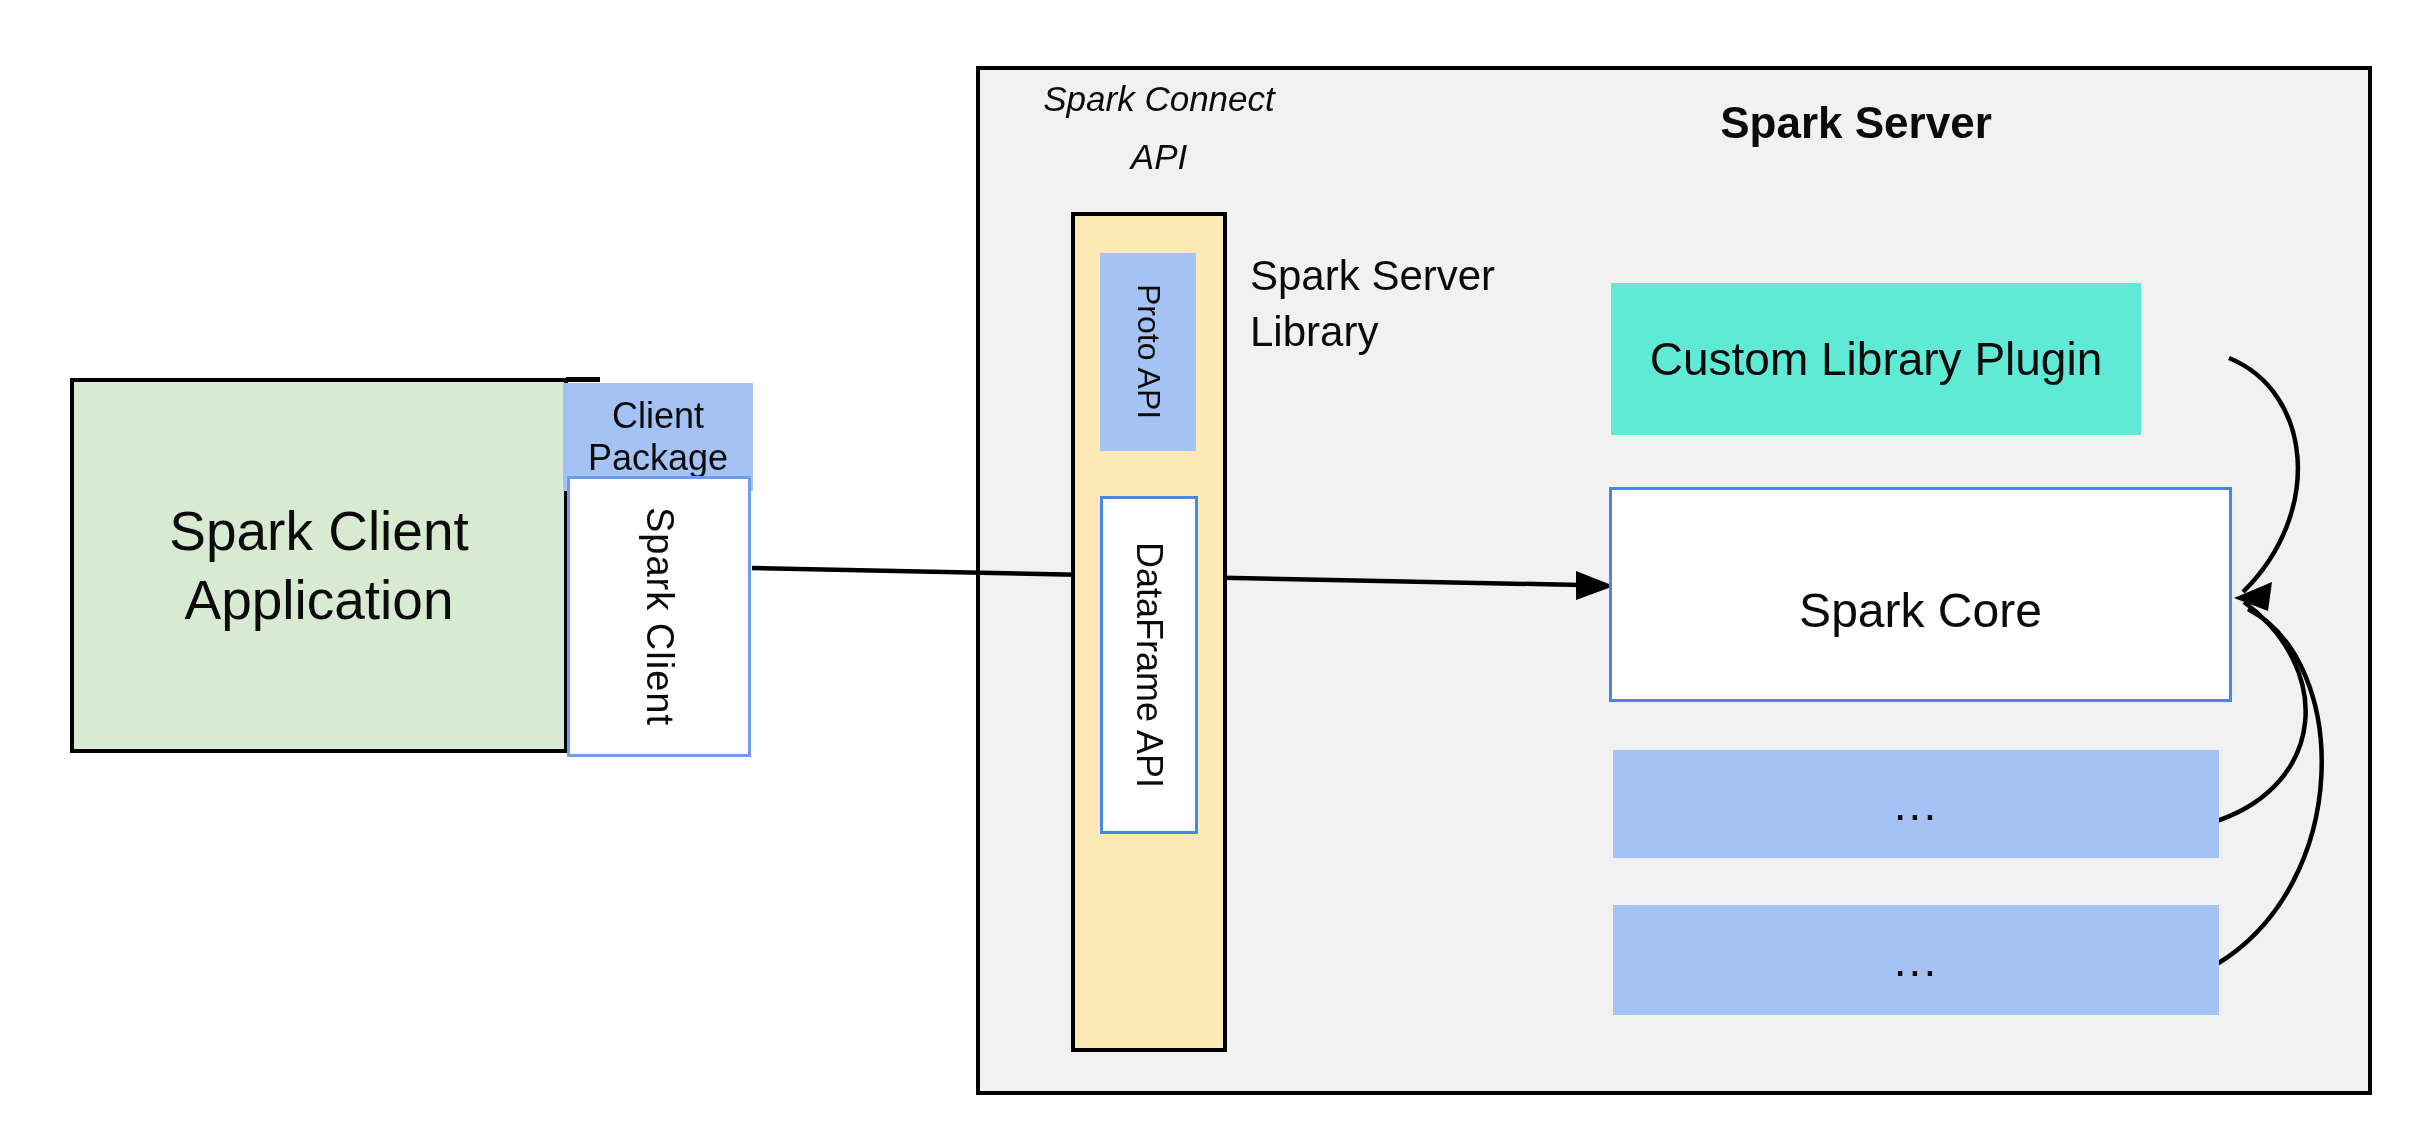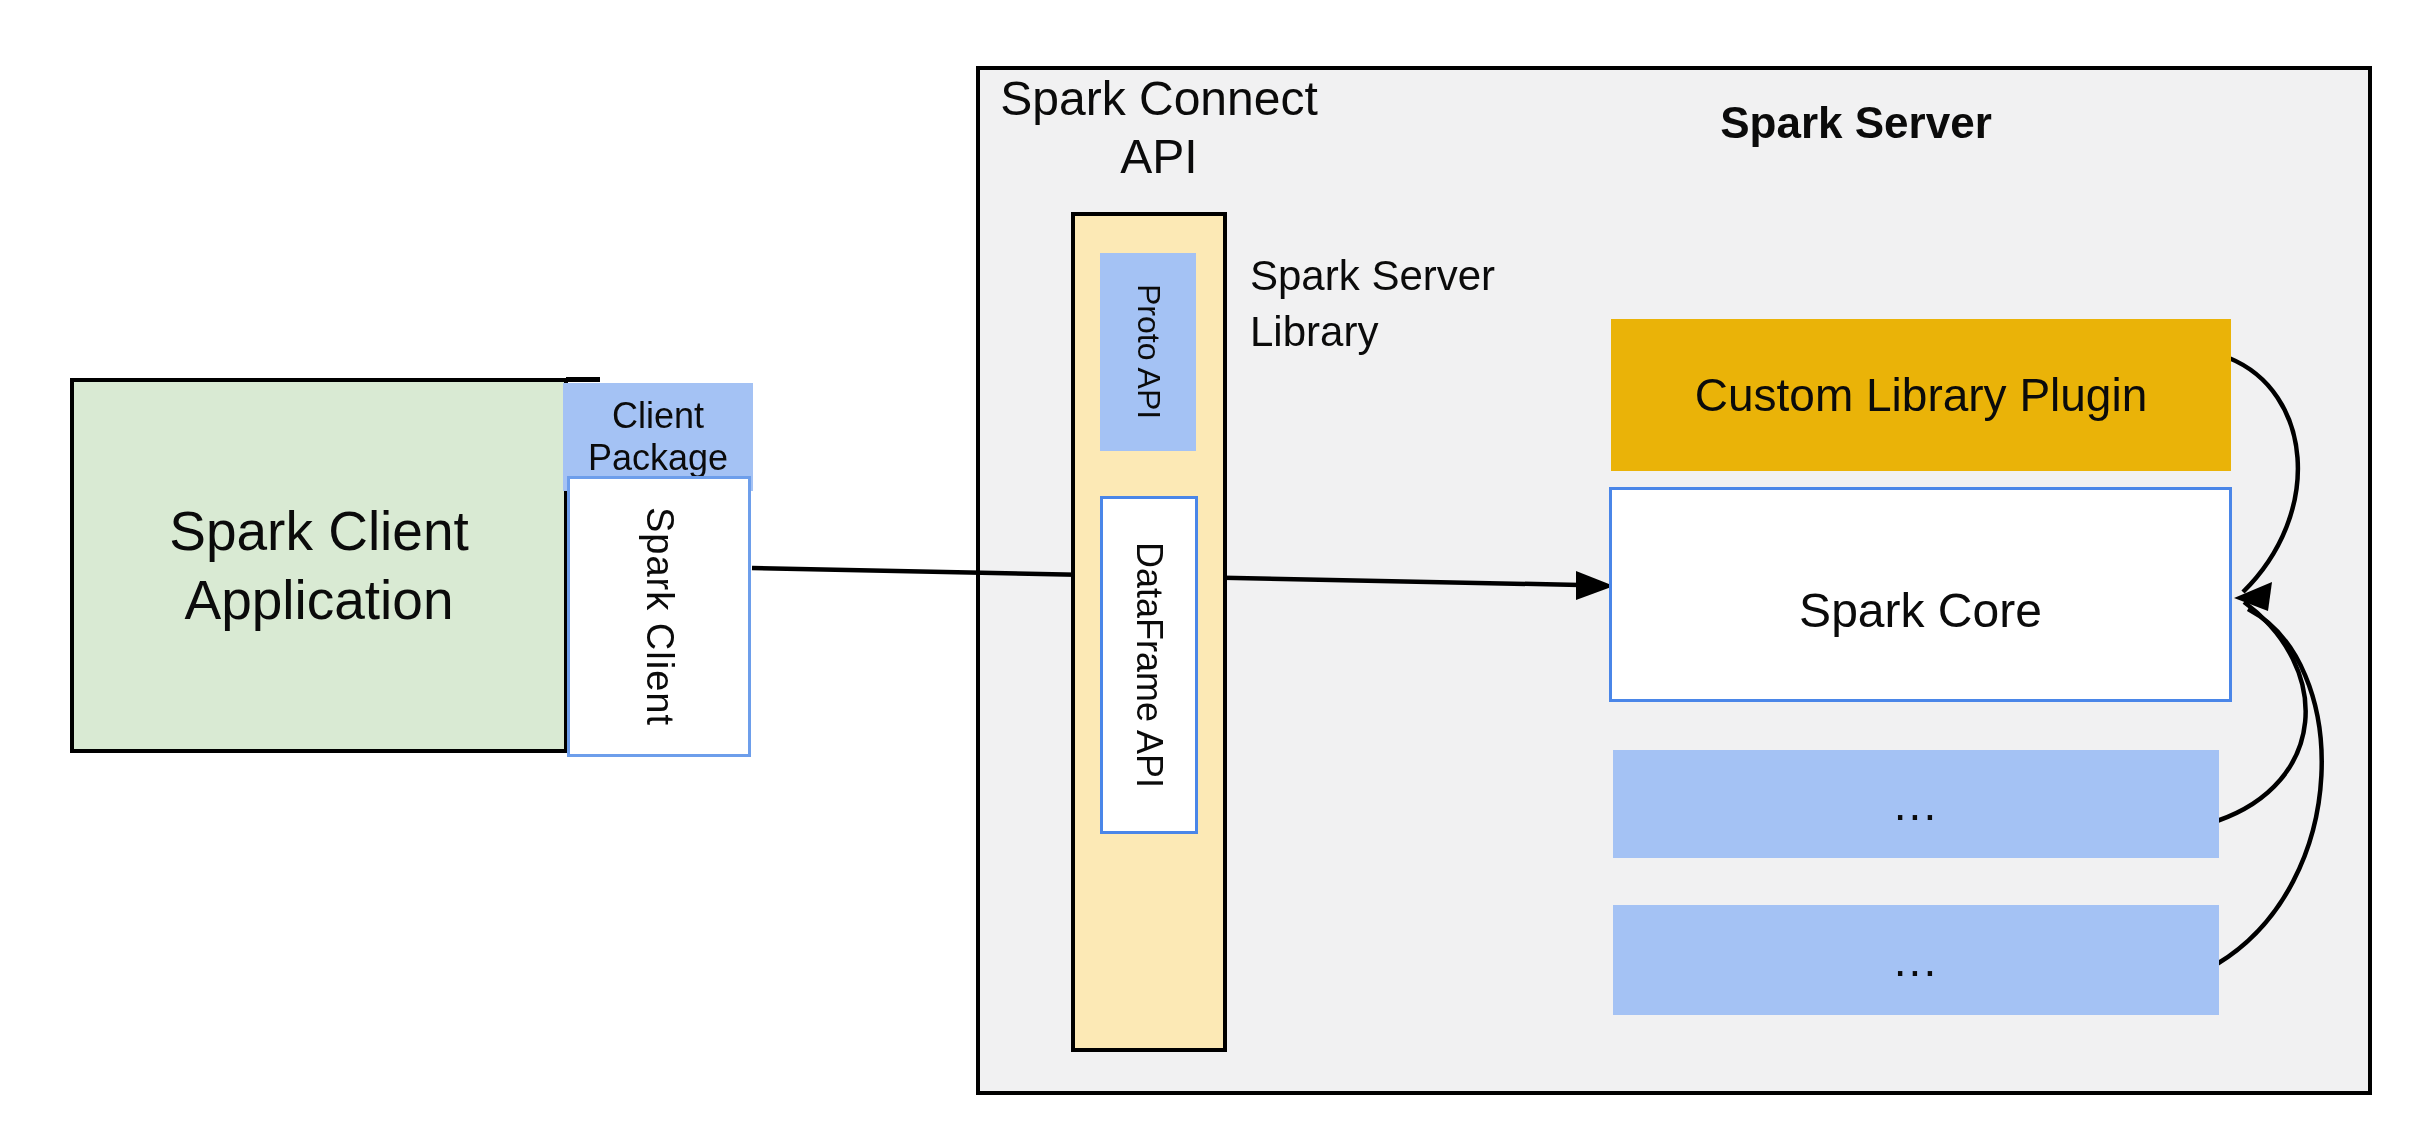--- a/index.html
+++ b/index.html
@@ -20,35 +20,35 @@
   .cp-box{left:563px;top:383px;width:190px;height:108px;background:#a4c2f4;}
   .cp-label{font-size:36px;line-height:1.18;}
   .sc-box{left:567px;top:476px;width:184px;height:281px;background:#ffffff;
     border:3px solid #6d9eeb;}
   .vtext{writing-mode:vertical-rl;text-orientation:mixed;}
   .sc-label{font-size:38px;letter-spacing:1px;}
 
   
   .server-box{left:976px;top:66px;width:1396px;height:1029px;
     background:#f1f1f2;border:4px solid #000000;}
-  .connect-title{left:998px;top:70px;width:322px;font-size:48px;line-height:58px;text-align:center;}
+  .connect-title{left:998px;top:70px;width:322px;font-size:35px;line-height:58px;text-align:center;font-style:italic;}
   .server-title{left:1706px;top:98px;width:300px;font-size:44px;font-weight:bold;text-align:center;}
   .library-label{left:1250px;top:248px;width:330px;font-size:42px;line-height:56px;text-align:left;}
 
   
   .yellow-box{left:1071px;top:212px;width:156px;height:840px;
     background:#fce9b5;border:4px solid #000000;}
   .proto-box{left:1100px;top:253px;width:96px;height:198px;background:#a4c2f4;}
   .proto-label{font-size:32px;}
   .df-box{left:1100px;top:496px;width:98px;height:338px;background:#ffffff;
     border:3px solid #4a86e8;}
   .df-label{font-size:36px;}
 
   
-  .plugin-box{left:1611px;top:283px;width:620px;height:152px;background:#eab308;margin-top:36px;}
+  .plugin-box{left:1611px;top:283px;width:530px;height:152px;background:#5eead4;}
   .plugin-label{font-size:46px;}
   .core-box{left:1609px;top:487px;width:623px;height:215px;background:#ffffff;
     border:3px solid #4a86e8;}
   .core-label{font-size:48px;margin-top:31px;}
   .dots-box1{left:1613px;top:750px;width:606px;height:108px;background:#a4c2f4;}
   .dots-box2{left:1613px;top:905px;width:606px;height:110px;background:#a4c2f4;}
   .dots-label{font-size:46px;letter-spacing:2px;}
 
   .arrows{position:absolute;left:0;top:0;pointer-events:none;}
 </style>

